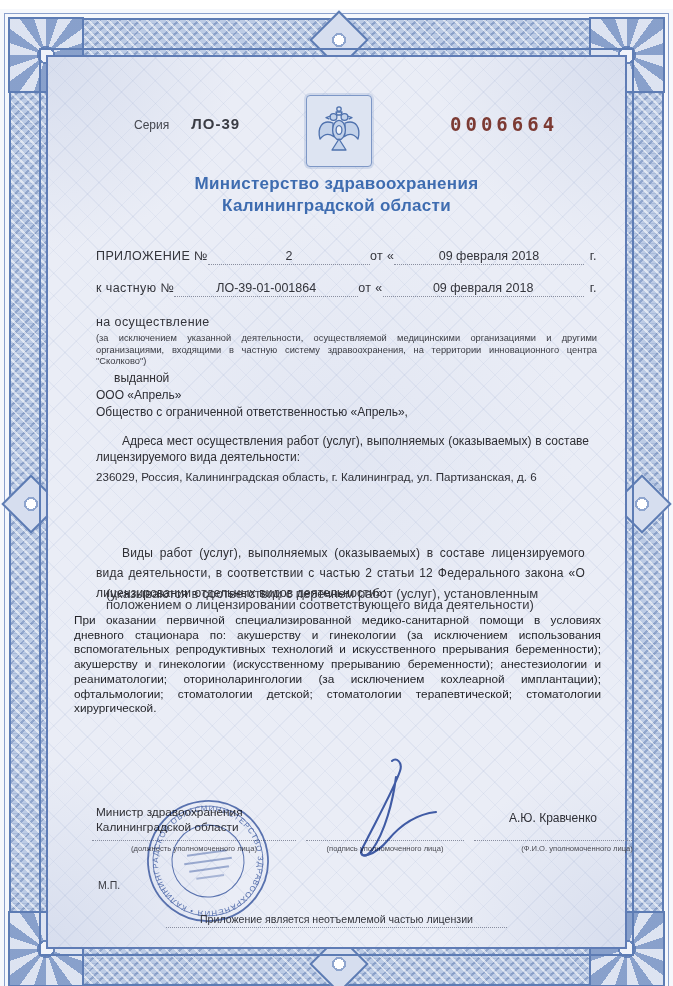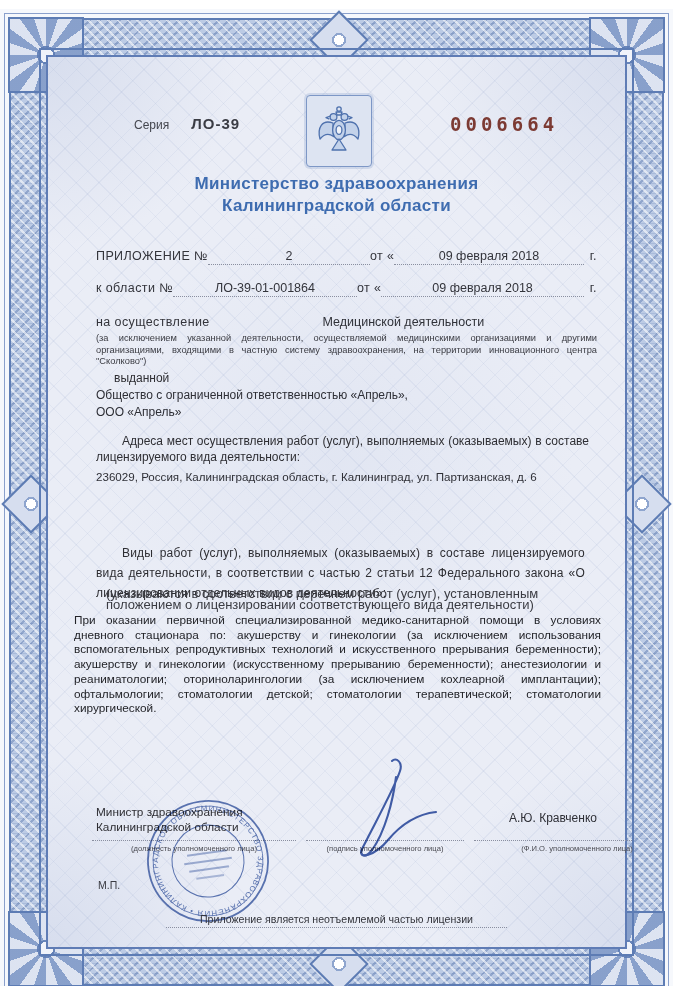--- a/index.html
+++ b/index.html
@@ -138,36 +138,35 @@
 
     <div class="abs form-row row-appendix">
       <span class="lbl">ПРИЛОЖЕНИЕ  №</span>
       <span class="field f-num">2</span>
       <span class="lbl">от «</span>
       <span class="field f-date">09 февраля 2018</span>
       <span class="lbl tail">г.</span>
     </div>
 
     <div class="abs form-row row-license">
-      <span class="lbl">к области  №</span>
+      <span class="lbl">к частную  №</span>
       <span class="field f-lic">ЛО-39-01-001864</span>
       <span class="lbl">от «</span>
       <span class="field f-date">09 февраля 2018</span>
       <span class="lbl tail">г.</span>
     </div>
 
     <div class="abs form-row row-activity">
       <span class="lbl">на осуществление</span>
-      <span class="activity-val">Медицинской деятельности</span>
     </div>
     <div class="abs activity-note">(за исключением указанной деятельности, осуществляемой медицинскими организациями и другими организациями, входящими в частную систему здравоохранения, на территории инновационного центра "Сколково")</div>
     <div class="abs issued-label">выданной</div>
     <div class="abs org-name">
+      <div>ООО «Апрель»</div>
       <div>Общество с ограниченной ответственностью «Апрель»,</div>
-      <div>ООО «Апрель»</div>
     </div>
 
     <div class="abs addresses-heading">Адреса мест осуществления работ (услуг), выполняемых (оказываемых) в составе лицензируемого вида деятельности:</div>
     <div class="abs address-value">236029, Россия, Калининградская область, г. Калининград, ул. Партизанская, д. 6</div>
 
     <div class="abs works-heading">Виды работ (услуг), выполняемых (оказываемых) в составе лицензируемого вида деятельности, в соответствии с частью 2 статьи 12 Федерального закона «О лицензировании отдельных видов деятельности»:</div>
     <div class="abs works-note">(указываются в соответствии с перечнем работ (услуг), установленным положением о лицензировании соответствующего вида деятельности)</div>
     <div class="abs works-body">
       <p>При оказании первичной специализированной медико-санитарной помощи в условиях дневного стационара по: акушерству и гинекологии (за исключением использования вспомогательных репродуктивных технологий и искусственного прерывания беременности); акушерству и гинекологии (искусственному прерыванию беременности); анестезиологии и реаниматологии; оториноларингологии (за исключением кохлеарной имплантации); офтальмологии; стоматологии детской; стоматологии терапевтической; стоматологии хирургической.</p>
     </div>

